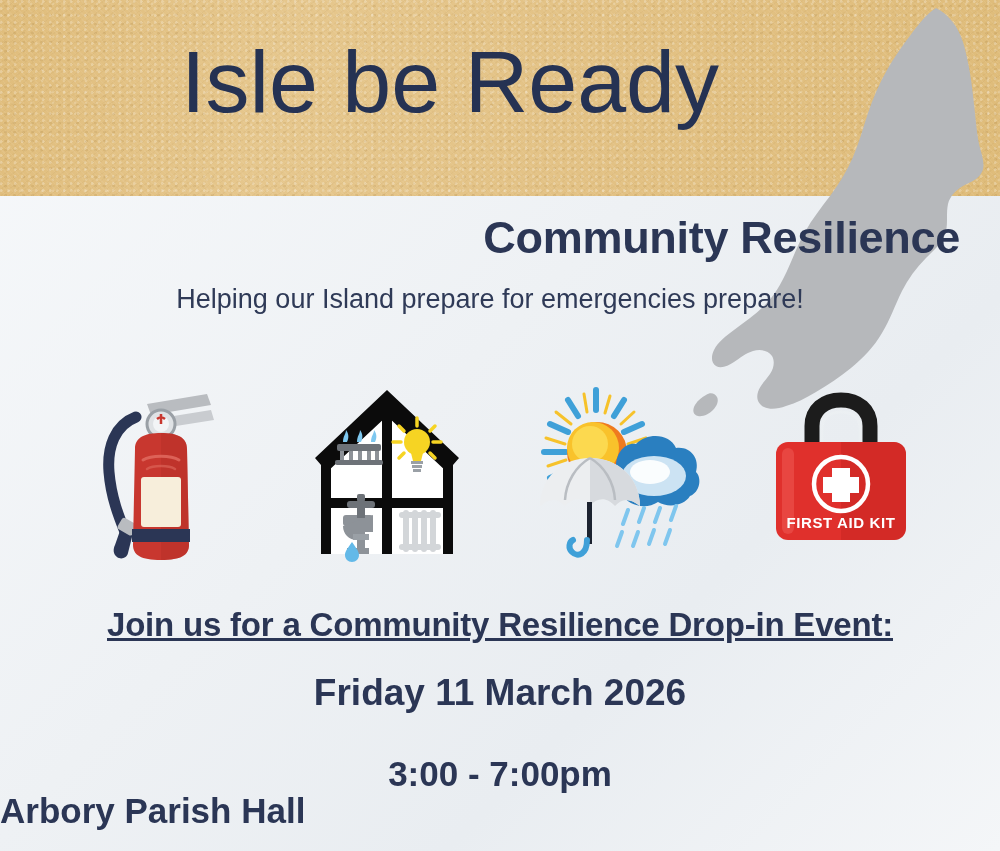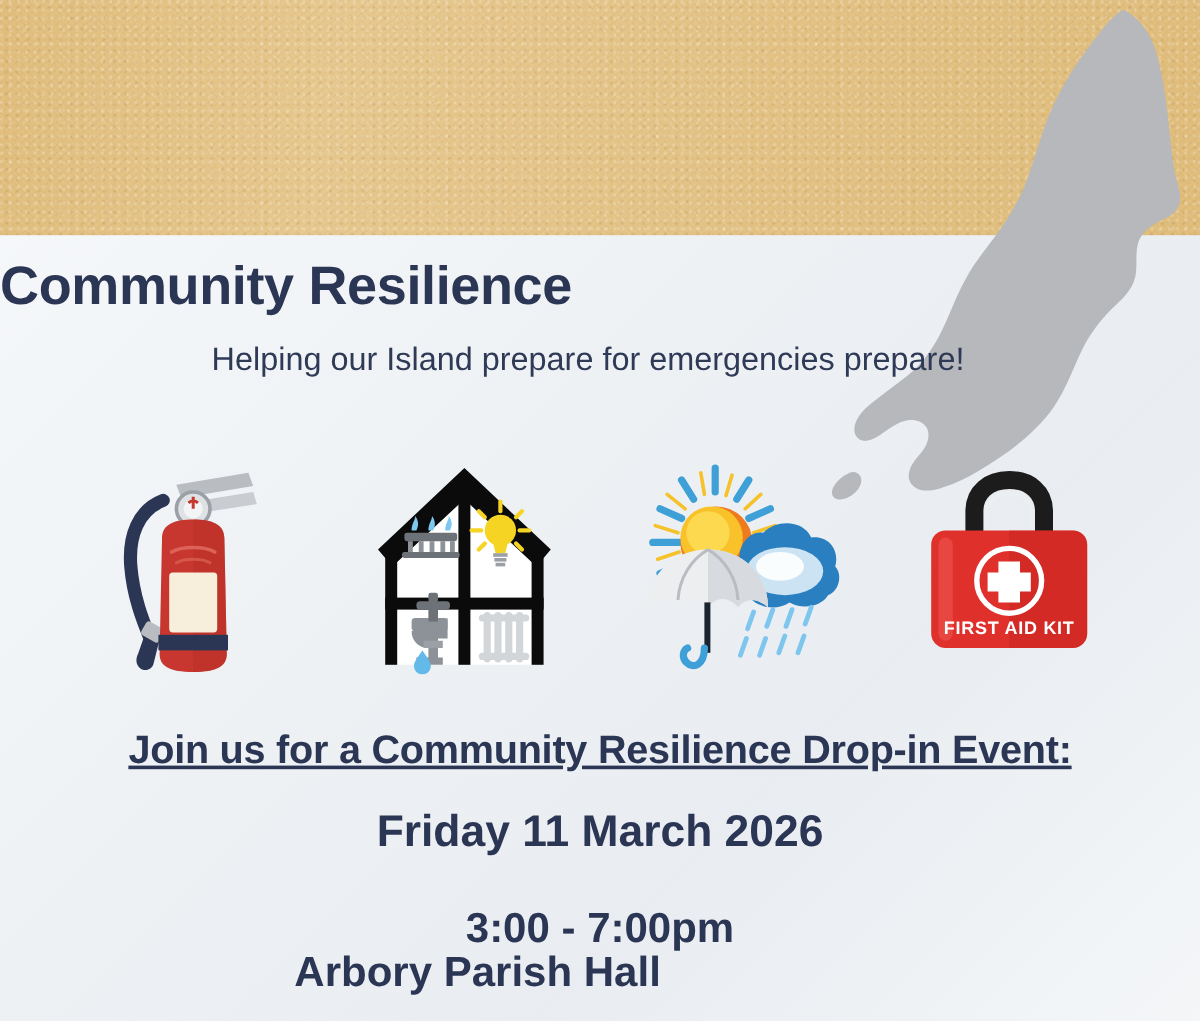--- a/index.html
+++ b/index.html
@@ -60,21 +60,21 @@
     color: #253253;
     line-height: 1.05;
     white-space: nowrap;
   }
 
   
   .headline {
     position: absolute;
     left: 0; top: 212px;
     width: 960px;
-    text-align: left;
+    text-align: right;
     font-size: 45px;
     font-weight: 700;
     letter-spacing: -0.3px;
     color: #2b3655;
     white-space: nowrap;
   }
   .tagline {
     position: absolute;
     left: 0; top: 284px;
     width: 980px;
@@ -134,21 +134,20 @@
     font-size: 35px;
     font-weight: 700;
     color: #2b3655;
     white-space: nowrap;
     margin-top: 20px;
   }
   .venue-line {
     position: absolute;
     left: 0; top: 791px;
     width: 796px;
-    text-align: center;
     font-size: 35px;
     font-weight: 700;
     color: #2b3655;
     white-space: nowrap;
   }
 </style>
 </head>
 <body>
 
 <div id="poster">
@@ -198,20 +197,21 @@
           C 50 392, 55 393, 57 397
           C 59 401, 57 406, 53 410
           C 49 414, 43 417, 38 416
           C 33 415, 32 410, 35 405
           C 38 400, 42 397, 46 395
           Z"></path>
       </g>
     </svg>
   </div>
 
+  <div class="title">Isle be Ready</div>
 
   <div class="headline">Community Resilience</div>
   <div class="tagline">Helping our Island prepare for emergencies prepare!</div>
 
   <div class="icon-row">
 
     <div class="icon-cell">
       <svg width="130" height="190" viewBox="0 0 130 190">
 
         <path d="M41 40 C20 48, 12 70, 14 95 C16 120, 24 140, 30 155" stroke="#2b3655" stroke-width="11" fill="none" stroke-linecap="round"></path>

